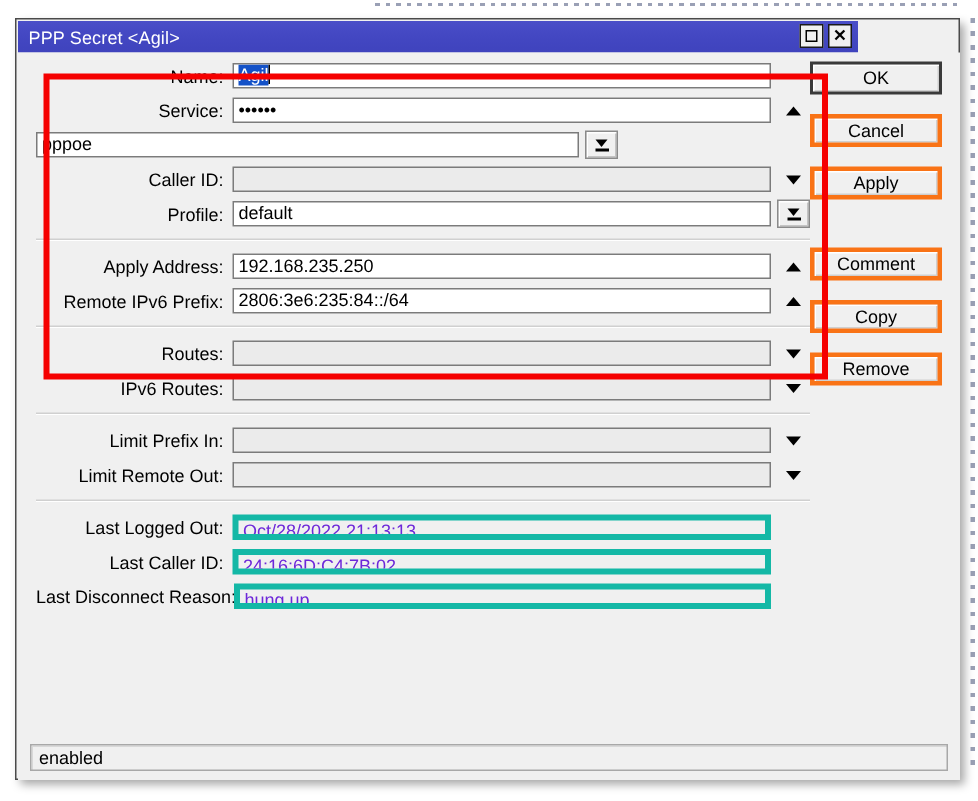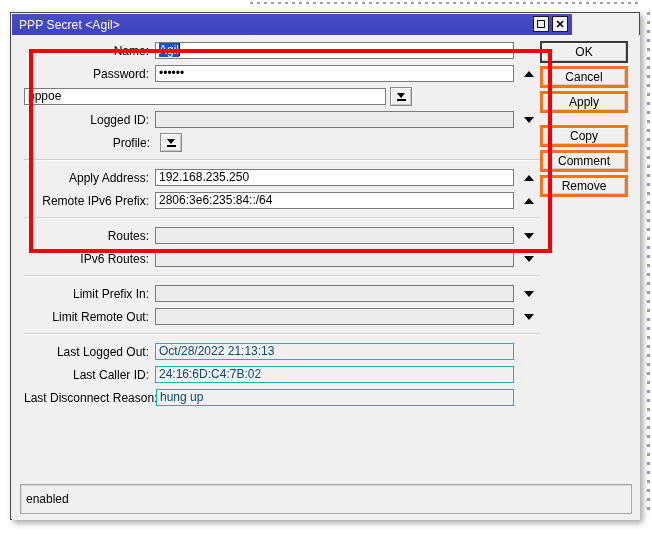--- a/index.html
+++ b/index.html
@@ -133,22 +133,22 @@
     overflow: hidden;
     white-space: nowrap;
   }
   .field.wide   { width: 362px; }
   .field.disabled {
     background: #ebebeb;
     color: #707070;
   }
   .field.readonly {
     background: #f0f0f0;
-    border: 1px solid #14b8a6;
-    color: #0c4a6e;
+    border: 4px solid #14b8a6;
+    color: #6d28d9;
   }
 
   
   .sel {
     background: #1452c8;
     color: #ffffff;
     padding: 0 0px;
   }
   .caret {
     display: inline-block;
@@ -207,21 +207,21 @@
     width: 516px;
   }
 
   
   .buttons {
     position: absolute;
     right: 12px; top: 6px;
     width: 88px;
     display: flex;
     flex-direction: column;
-    gap: 3px;
+    gap: 13px;
   }
   .btn {
     height: 22px;
     background: #f0f0f0;
     border: 3px solid #f97316;
     box-shadow: inset 1px 1px 0 #ffffff, inset -1px -1px 0 #cfcfcf;
     display: flex;
     align-items: center;
     justify-content: center;
     font-size: 12px;
@@ -233,21 +233,21 @@
     border: 2px solid #3a3a3a;
   }
   .btn-spacer { height: 6px; }
 
   
   .statusbar {
     position: absolute;
     left: 8px;
     bottom: 6px;
     width: 612px;
-    height: 30px;
+    height: 18px;
     background: #f0f0f0;
     border: 1px solid #a8a8a8;
     box-shadow: inset 1px 1px 0 #d8d8d8;
     display: flex;
     align-items: center;
     padding-left: 5px;
     font-size: 12px;
     box-sizing: border-box;
   }
 
@@ -287,50 +287,53 @@
     <div class="form" id="form-host">
         <div class="row">
           <div class="lbl">Name:</div>
           <div class="field wide">
             <span class="sel">Agil</span>
             <span class="caret"></span>
           </div>
           <div class="ctrl"></div>
         </div>
         <div class="row">
-          <div class="lbl">Password:</div>
+          <div class="lbl">Service:</div>
           <div class="field wide">
             <span>••••••</span>
           </div>
           <div class="ctrl">
             <div class="tri-up"></div>
           </div>
         </div>
         <div class="row">
           <div class="field wide">
             <span>pppoe</span>
           </div>
           <div class="ctrl boxed">
             <div class="arrow-bar">
               <div class="tri-down"></div>
               <div class="bar"></div>
             </div>
           </div>
         </div>
         <div class="row">
-          <div class="lbl">Logged ID:</div>
+          <div class="lbl">Caller ID:</div>
           <div class="field wide disabled">
             <span></span>
           </div>
           <div class="ctrl">
             <div class="tri-down"></div>
           </div>
         </div>
         <div class="row">
           <div class="lbl">Profile:</div>
+          <div class="field wide">
+            <span>default</span>
+          </div>
           <div class="ctrl boxed">
             <div class="arrow-bar">
               <div class="tri-down"></div>
               <div class="bar"></div>
             </div>
           </div>
         </div>
         <div class="sep"></div>
         <div class="row">
           <div class="lbl">Apply Address:</div>
@@ -417,24 +420,24 @@
           <span>OK</span>
         </div>
         <div class="btn">
           <span>Cancel</span>
         </div>
         <div class="btn">
           <span>Apply</span>
         </div>
         <div class="btn-spacer"></div>
         <div class="btn">
+          <span>Comment</span>
+        </div>
+        <div class="btn">
           <span>Copy</span>
-        </div>
-        <div class="btn">
-          <span>Comment</span>
         </div>
         <div class="btn">
           <span>Remove</span>
         </div>
       </div>
 
     <div class="statusbar">
       <span>enabled</span>
     </div>
 

